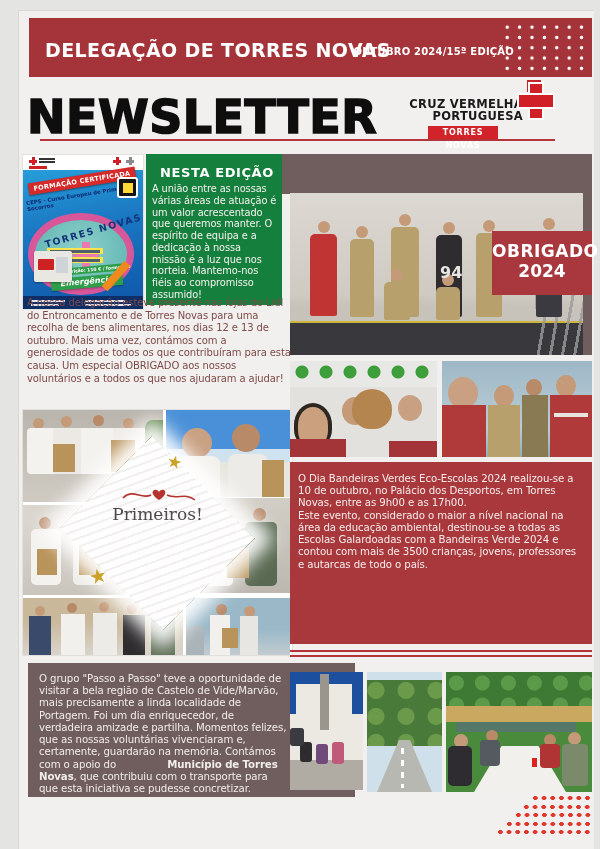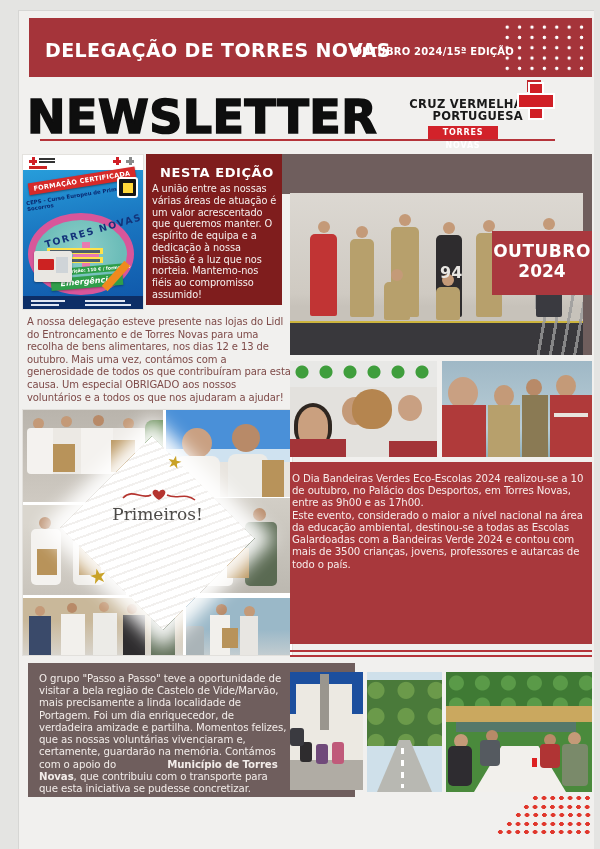--- a/index.html
+++ b/index.html
@@ -59,57 +59,57 @@
   #flyer-aed i { position:absolute; left:3.5px; top:3.5px; width:10px; height:10px; background:#ffd83a; }
   #flyer-kit { position:absolute; left:11px; top:96px; width:38px; height:31px; background:#e9e7e2; border-radius:2px; box-shadow:0 1px 2px rgba(0,0,0,.35); }
   #flyer-kit i { position:absolute; left:4px; top:8px; width:16px; height:11px; background:#c22; border-radius:1px; }
   #flyer-kit b { position:absolute; right:4px; top:6px; width:12px; height:16px; background:#cfd4d8; }
   #flyer-foot { position:absolute; left:0; bottom:0; width:100%; height:13px; background:#0d2e66; }
   .foot-bar { position:absolute; top:4px; height:2px; background:#dfe6f2; }
 
   
   #nesta-strip { left:146px; top:154px; width:446px; height:40px; background:#6f5e5d; }
   #nesta-right-strip { left:583px; top:154px; width:9px; height:201px; background:#6f5e5d; }
-  #nesta-box { left:146px; top:154px; width:136px; height:151px; background:#7f1d1d; }
+  #nesta-box { left:146px; top:154px; width:136px; height:151px; background:#15803d; }
   #nesta-heading { margin:11px 0 3px 14px; color:#fff; font-size:13px; font-weight:800; letter-spacing:.6px; }
   #nesta-body { margin:3px 5px 0 6px; color:#f5f0ee; font-size:9.8px; line-height:1.2; letter-spacing:-.1px; }
 
   
   #photo-group { left:290px; top:193px; width:293px; height:162px; overflow:hidden;
      background:linear-gradient(180deg,#dcd8d2 0%,#cfcac2 62%, #c7c2ba 70%); }
   #photo-group .floor { position:absolute; left:0; bottom:0; width:100%; height:34px; background:#39383c; border-top:2px solid #cdb53e; }
   .person { position:absolute; }
   .person .head { width:12px; height:12px; border-radius:50%; background:#c49a78; margin:0 auto; }
   .person .torso { margin-top:1px; border-radius:5px 5px 2px 2px; }
   .barrier { position:absolute; right:0; bottom:0; width:48px; height:60px;
      background:repeating-linear-gradient(100deg,#9a9a9a 0 3px,transparent 3px 12px); opacity:.8; }
 
   #outubro-badge { left:492px; top:231px; width:100px; height:64px; background:#a9383e;
      color:#fff; text-align:center; font-weight:900; padding-top:10px; }
   #outubro-badge .l1 { font-size:17px; letter-spacing:.5px; }
   #outubro-badge .l2 { font-size:17px; }
 
   
-  #lidl-text { left:27px; top:316px; width:266px; color:#7e4a48; font-size:10px; line-height:1.26; letter-spacing:-.1px; }
+  #lidl-text { left:27px; top:297px; width:266px; color:#7e4a48; font-size:10px; line-height:1.26; letter-spacing:-.1px; }
 
   
   #collage { left:23px; top:410px; width:269px; height:245px; background:#fff; overflow:hidden; box-shadow:0 0 0 1px #e2e0dc; }
   .tile { position:absolute; overflow:hidden; }
   .blob { position:absolute; border-radius:50%; }
   #collage-center { position:absolute; left:62px; top:58px; width:145px; height:130px;
      background:repeating-linear-gradient(115deg,#ffffff 0 6px,#f2f0ee 6px 8px);
      transform:rotate(45deg); box-shadow:0 0 18px 14px rgba(255,255,255,.95); }
   #collage-text { position:absolute; left:62px; top:96px; width:145px; text-align:center;
      font-family:"DejaVu Serif", serif; color:#4c4a48; }
   #collage-text .m { font-size:17px; } #collage-text .o { font-size:17px; margin-top:-2px; }
   .star { position:absolute; color:#c9a227; }
   #heart-doodle { position:absolute; left:96px; top:76px; width:80px; }
 
   
-  #eco-box { left:290px; top:462px; width:302px; height:182px; background:#a8383c; padding:11px 2px; }
+  #eco-box { left:290px; top:462px; width:302px; height:182px; background:#a8383c; padding:11px 8px; }
   #eco-box p { color:#f6ebea; font-size:10.2px; line-height:1.2; letter-spacing:-.1px; }
   #eco-rule { left:290px; top:650px; width:302px; height:8px;
      background:linear-gradient(180deg,#b5343a 0 2px,transparent 2px 5px,#b5343a 5px 7px,transparent 7px); }
 
   
   #photo-mascot { left:290px; top:361px; width:147px; height:96px; background:#e3e1dd; overflow:hidden; }
   #photo-selfie { left:442px; top:361px; width:150px; height:96px; overflow:hidden;
      background:linear-gradient(180deg,#9fb8c6 0%,#b9cdd6 70%,#8fb0ba 100%); }
 
   
@@ -224,21 +224,21 @@
       <div class="head"></div>
       <div class="torso" style="width:26px;height:38px;background:#b7a06c"></div>
     </div>
     <div class="person" style="left: 146px; top: 81px; width: 24px;">
       <div class="head"></div>
       <div class="torso" style="width:24px;height:33px;background:#b7a06c"></div>
     </div>
     <div class="abs" style="left: 150px; top: 70px; color: rgb(232, 230, 226); font-size: 16px; font-weight: 900;">94</div>
   </div>
 <div id="outubro-badge" class="abs">
-  <div class="l1">OUTUBRO</div>
+  <div class="l1">OBRIGADO</div>
   <div class="l2">2024</div>
 </div>
 
 <div id="lidl-text" class="abs">A nossa delegação esteve presente nas lojas do Lidl do Entroncamento e de Torres Novas para uma recolha de bens alimentares, nos dias 12 e 13 de outubro. Mais uma vez, contámos com a generosidade de todos os que contribuíram para esta causa. Um especial OBRIGADO aos nossos voluntários e a todos os que nos ajudaram a ajudar!</div>
 
 <div id="collage" class="abs">
   <div class="tile" style="left:0;top:0;width:140px;height:92px;background:linear-gradient(180deg,#b9b4ac,#cfcac2);">
     <div class="blob" style="left:10px;top:8px;width:11px;height:11px;background:#c49a78;"></div>
     <div class="blob" style="left:38px;top:6px;width:11px;height:11px;background:#c49a78;"></div>
     <div class="blob" style="left:70px;top:5px;width:11px;height:11px;background:#b88a68;"></div>

